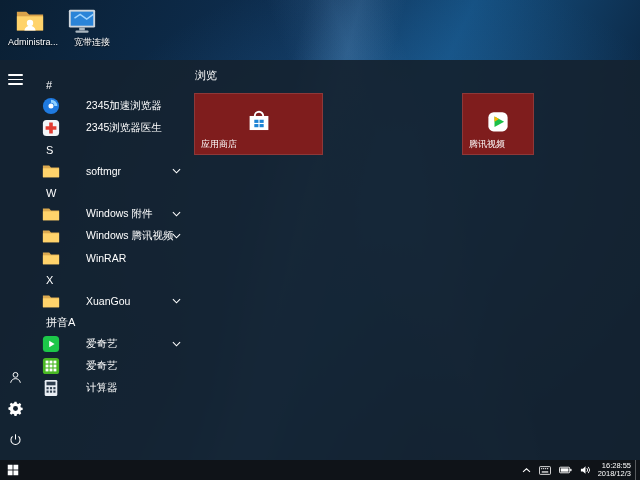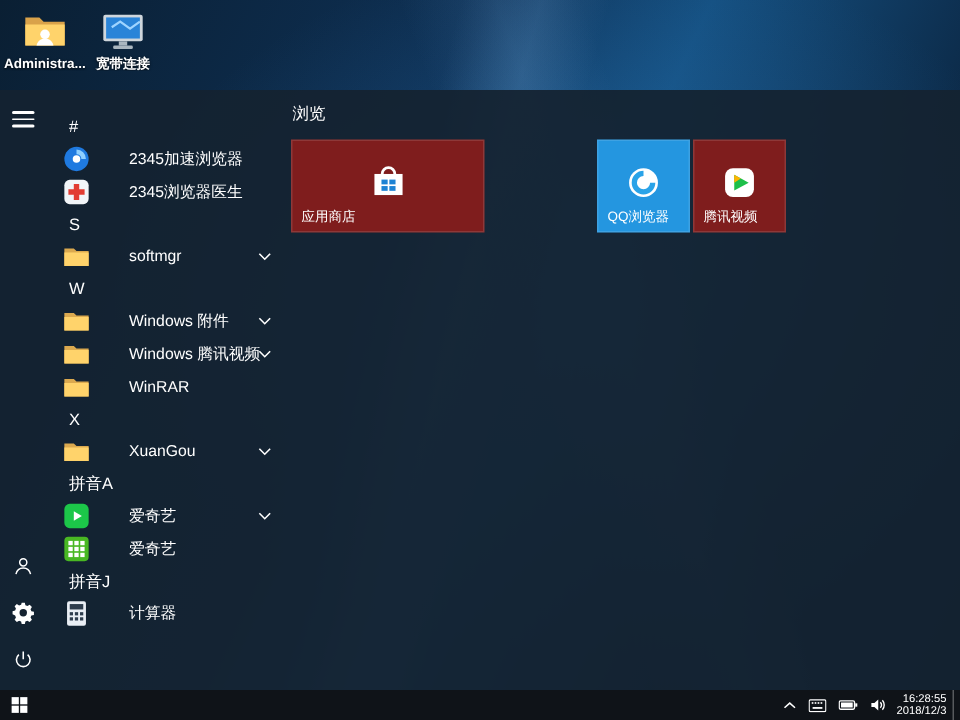--- a/index.html
+++ b/index.html
@@ -13,21 +13,21 @@
       linear-gradient(115deg,#0a1f33 0%,#0e3054 38%,#155081 55%,#0c2a48 78%,#081c30 100%);
   }
   .desktop::before{
     content:""; position:absolute; inset:0; pointer-events:none;
     background:
       linear-gradient(105deg, transparent 40%, rgba(130,185,235,.16) 47%, transparent 53%),
       linear-gradient(70deg, transparent 54%, rgba(110,170,225,.12) 62%, transparent 69%);
   }
 
   
-  .desktop-icon{ position:absolute; width:56px; text-align:center; cursor:default;font-weight:bold; }
+  .desktop-icon{ position:absolute; width:56px; text-align:right; cursor:default; }
   .desktop-icon .glyph{ display:block; margin:0 auto 1px; }
   .desktop-icon .di-label{
     display:block; font-size:9px; line-height:10px; color:#fff;
     text-shadow:0 1px 2px rgba(0,0,0,.9); white-space:nowrap; overflow:hidden;
   }
   .di-admin{ left:2px; top:6px; }
   .di-broadband{ left:54px; top:6px; }
 
   
   .start-menu{
@@ -60,21 +60,21 @@
 
   
   .tiles-area{ position:absolute; left:194px; top:0; right:0; bottom:0; }
   .tile-group-title{ position:absolute; left:1px; top:8px; font-size:11px; cursor:default; }
   .tile{
     position:absolute; top:33px; height:62px; background:#7f1d1d;
     border:1px solid rgba(255,255,255,.12); cursor:pointer;
   }
   .tile-store{ left:0; width:129px; }
   .tile-qq{ left:204px; width:62px; background:#2496e0; }
-  .tile-tencent{ left:268px; width:62px; }
+  .tile-tencent{ left:268px; width:72px; }
   .tile-icon{ position:absolute; left:50%; top:50%; transform:translate(-50%,-58%); }
   .tile-label{ position:absolute; left:6px; bottom:3px; font-size:9px; white-space:nowrap; }
 
   
   .taskbar{
     position:absolute; left:0; bottom:0; width:640px; height:20px;
     background:#0f1318; display:flex; align-items:center; z-index:5;
   }
   .start-button{ width:26px; height:20px; display:flex; align-items:center; justify-content:center; cursor:pointer; }
   .tray{ margin-left:auto; display:flex; align-items:center; height:100%; }
@@ -260,23 +260,20 @@
                 <rect x="12.8" y="8.4" width="3.2" height="3.2"></rect>
                 <rect x="4" y="12.8" width="3.2" height="3.2"></rect>
                 <rect x="8.4" y="12.8" width="3.2" height="3.2"></rect>
                 <rect x="12.8" y="12.8" width="3.2" height="3.2"></rect>
               </g>
             </svg>
         </span>
         <span class="app-label">爱奇艺</span>
       </div>
 
-      <div class="section-header">
-        <span>拼音J</span>
-      </div>
       <div class="app-row">
         <span class="app-icon">
           <svg width="18" height="18" viewBox="0 0 20 20">
               <rect x="3" y="1" width="14" height="18" rx="1.5" fill="#e9eef4"></rect>
               <rect x="5" y="3" width="10" height="4" fill="#2e3d4d"></rect>
               <g fill="#2e3d4d">
                 <rect x="5" y="9" width="2.4" height="2.4"></rect>
                 <rect x="8.8" y="9" width="2.4" height="2.4"></rect>
                 <rect x="12.6" y="9" width="2.4" height="2.4"></rect>
                 <rect x="5" y="12.8" width="2.4" height="2.4"></rect>
@@ -300,27 +297,20 @@
           <g fill="#1d83d4">
             <rect x="11" y="14" width="4.4" height="3.4"></rect>
               <rect x="16.6" y="14" width="4.4" height="3.4"></rect>
             <rect x="11" y="18.6" width="4.4" height="3.4"></rect>
               <rect x="16.6" y="18.6" width="4.4" height="3.4"></rect>
           </g>
         </svg>
         <span class="tile-label">应用商店</span>
       </div>
 
-      <div class="tile tile-qq">
-        <svg class="tile-icon" width="28" height="28" viewBox="0 0 32 32">
-          <circle cx="16" cy="16" r="11" fill="#fff"></circle>
-          <path d="M16 7a9 9 0 1 0 9 9h-4a5 5 0 1 1-5-5z" fill="#2aa3e8"></path>
-        </svg>
-        <span class="tile-label">QQ浏览器</span>
-      </div>
 
       <div class="tile tile-tencent">
         <svg class="tile-icon" width="28" height="28" viewBox="0 0 32 32">
           <rect x="5" y="5" width="22" height="22" rx="6" fill="#fff"></rect>
           <path d="M12 10l11 6-11 6z" fill="#1dbf49"></path>
           <path d="M12 10l5 2.8-5 3.2z" fill="#ffb400"></path>
         </svg>
         <span class="tile-label">腾讯视频</span>
       </div>
     </div>

